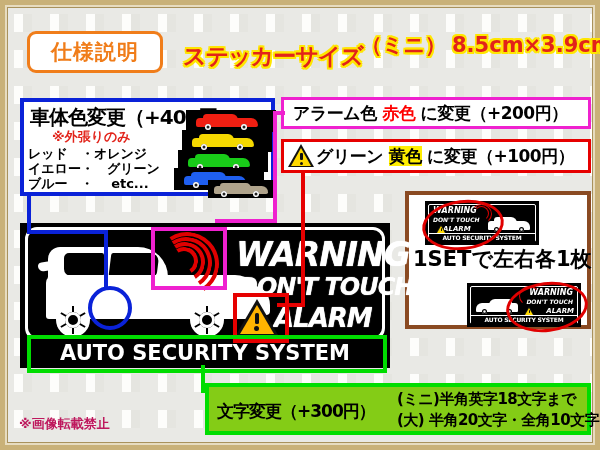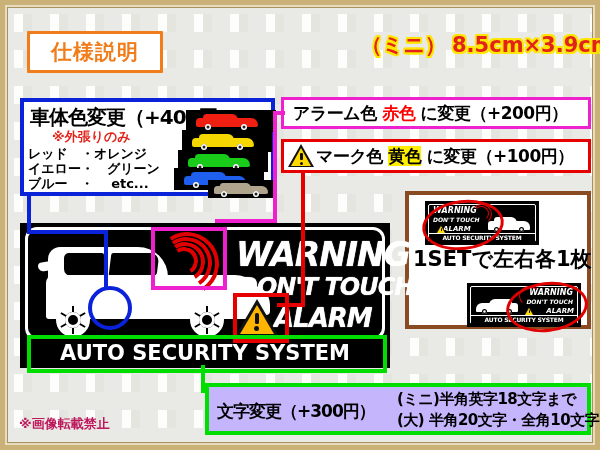--- a/index.html
+++ b/index.html
@@ -16,21 +16,21 @@
       repeating-linear-gradient(90deg,transparent 0 18px,#e4e4df 18px 27px),
       #fdfdfb;
     background-size:36px 36px,36px 36px,36px 36px,auto;
     opacity:.95;}
   #page::after{content:"";position:absolute;inset:0;
     box-shadow:inset 0 0 0 2px #e7dcc0, inset 0 0 0 3px #a9925c;pointer-events:none;}
   .lyr{position:absolute;z-index:3;}
 
   
   #title-chip{left:22px;top:26px;width:130px;height:36px;
-      border:3px solid #f07d1a;border-radius:1px;background:#fff;
+      border:3px solid #f07d1a;border-radius:9px;background:#fff;
       display:flex;align-items:center;justify-content:center;}
   #title-chip span{color:#f07d1a;font-size:21px;font-weight:bold;letter-spacing:1px;}
 
   
   #size-head{left:178px;top:24px;width:420px;height:62px;}
   .otl{color:#e2231a;font-weight:bold;
        text-shadow:-1.6px -1.6px 0 #ffe600,1.6px -1.6px 0 #ffe600,
                    -1.6px 1.6px 0 #ffe600,1.6px 1.6px 0 #ffe600,
                    0 -1.8px 0 #ffe600,0 1.8px 0 #ffe600,
                    -1.8px 0 0 #ffe600,1.8px 0 0 #ffe600;}
@@ -148,40 +148,41 @@
       border-radius:1.5px;text-decoration:none;}
   .btri u::after{content:"";position:absolute;left:-.2px;top:13px;width:5px;height:5px;
       border-radius:50%;background:#111;}
 
   
   .hl{position:absolute;background:transparent;}
   .line{position:absolute;}
 
   
   #text-box{left:200px;top:378px;width:386px;height:52px;
-      border:4px solid #00dd00;background:#c4b5fd;box-sizing:border-box;padding-left:14px;}
+      border:4px solid #00dd00;background:#84cc16;box-sizing:border-box;padding-left:14px;}
   #tx-main{position:absolute;left:8px;top:13px;font-size:17px;font-weight:bold;color:#000;
       white-space:nowrap;letter-spacing:-1px;}
   #tx-r1{position:absolute;left:188px;top:3px;font-size:15px;font-weight:bold;color:#000;
       white-space:nowrap;letter-spacing:-.5px;}
   #tx-r2{position:absolute;left:188px;top:24px;font-size:15px;font-weight:bold;color:#000;
       white-space:nowrap;letter-spacing:-.5px;}
 
   #copyright{left:14px;top:410px;font-size:13px;font-weight:bold;color:#be185d;}
 </style>
 </head>
 <body>
 
 <div id="page">
 
   <div id="title-chip" class="lyr">
     <span>仕様説明</span>
   </div>
 
   <div id="size-head" class="lyr">
+    <div id="sz-label" class="otl">ステッカーサイズ</div>
     <div id="sz-r1" class="otl">
       <span>（ミニ）</span><span class="nm">8.5cm×3.9cm</span>
     </div>
   </div>
 
   <div id="body-color-box" class="lyr">
     <div id="bc-title">車体色変更（+400円）</div>
     <div id="bc-note">※外張りのみ</div>
     <div id="bc-list">レッド　・オレンジ
 イエロー・　グリーン
@@ -214,21 +215,21 @@
           <div class="swwh" style="left:45px;top:11px;"></div>
       </div>
     </div>
   </div>
 
   <div id="alarm-box" class="lyr">
     <div class="t"><span>アラーム色 </span><span class="red-word">赤色</span><span> に変更（+200円）</span></div>
   </div>
 
   <div id="mark-box" class="lyr">
-    <div class="t"><span class="tri"><i></i><b></b><u></u></span><span>マーク色 </span><span class="ylw-word">黄色</span><span> に変更（+100円）</span></div>
+    <div class="t"><span class="tri"><i></i><b></b><u></u></span><span>グリーン </span><span class="ylw-word">黄色</span><span> に変更（+100円）</span></div>
   </div>
 
   <div id="set-panel" class="lyr">
 
     <div class="thumb" style="left:16px;top:6px;width:112px;height:42px;">
       <div class="tin"></div>
       <div class="th-w" style="left:7px;top:4px;font-size:8px;">WARNING</div>
       <div class="th-w" style="left:7px;top:14px;font-size:6px;">DON'T TOUCH</div>
       <div class="th-w" style="left:17px;top:23px;font-size:7px;">ALARM</div>
       <span class="tri" style="position:absolute;left:6px;top:22px;width:11px;height:9px;">

